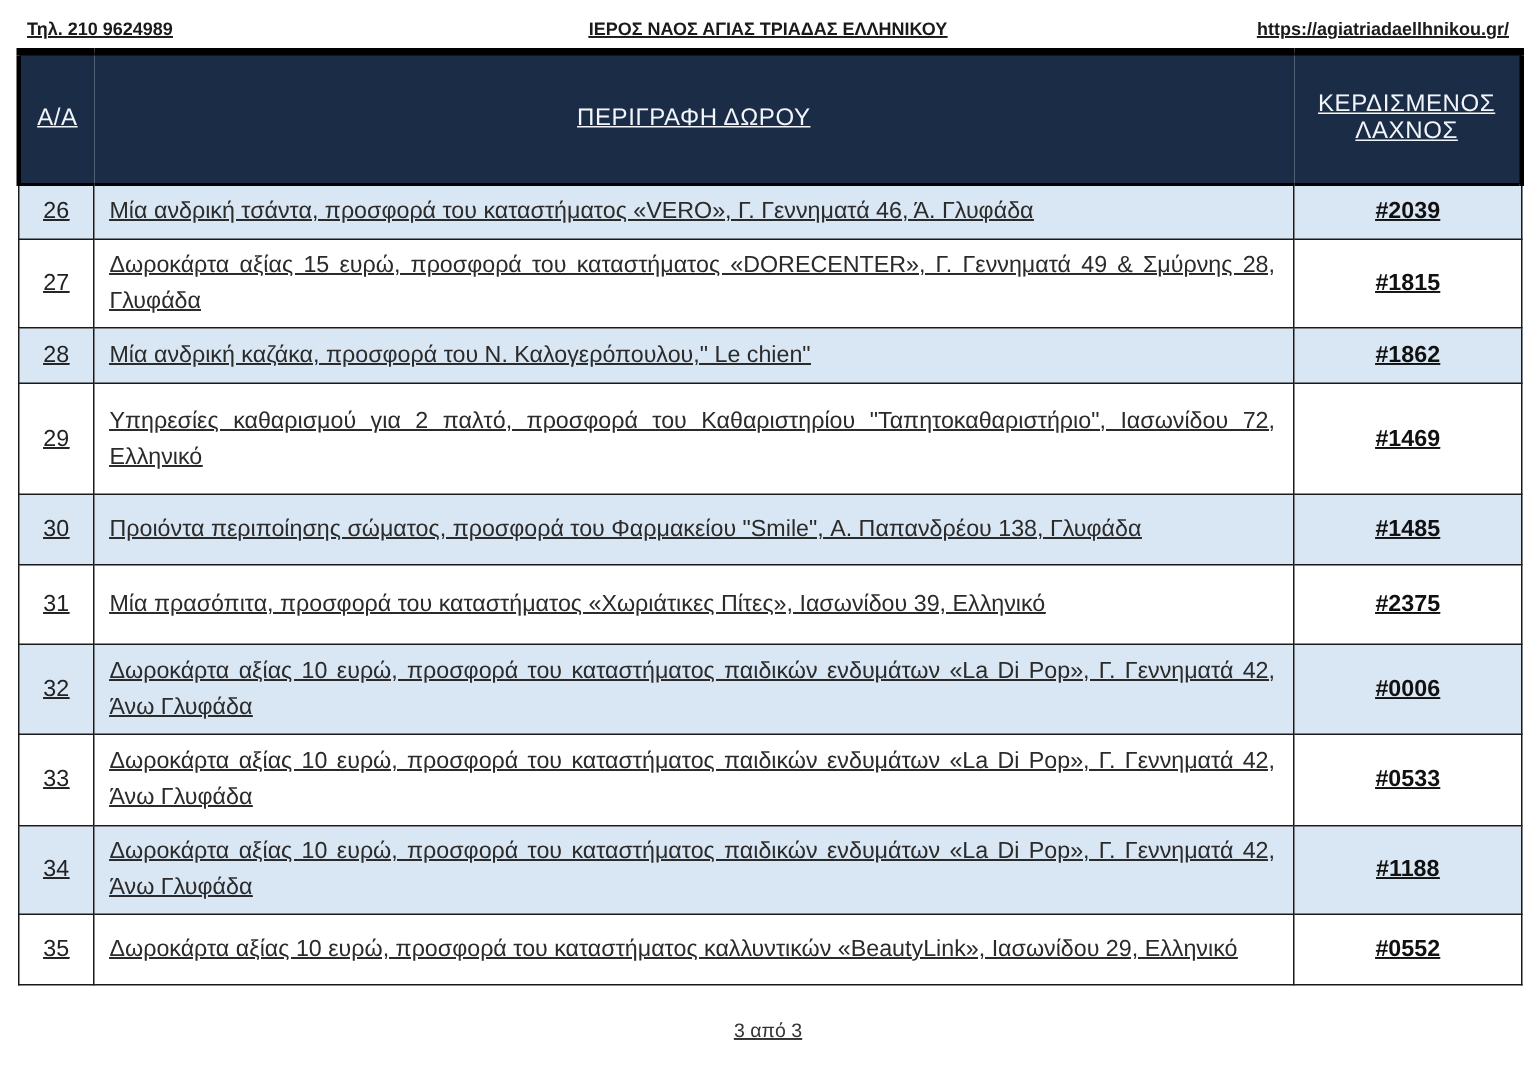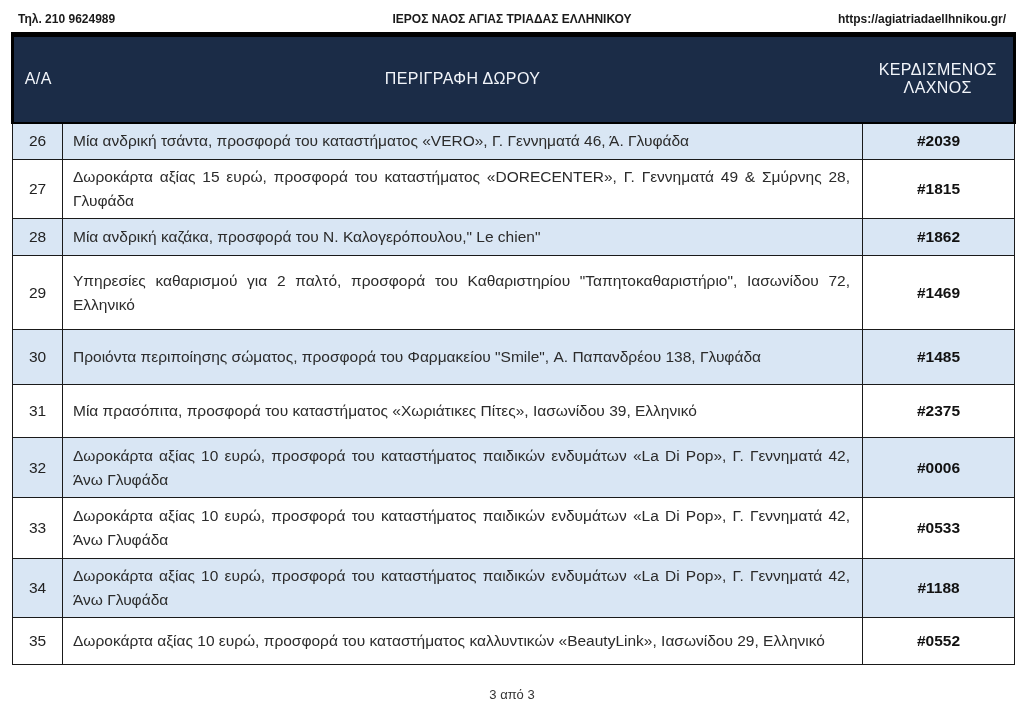--- a/index.html
+++ b/index.html
@@ -2,21 +2,21 @@
 <html style="--header-bg: #1b2c47; --row-alt-bg: #d9e6f4; --border-dark: #000000;"><head>
 <meta charset="utf-8">
 <style>
   :root {
     --header-bg: #1b2c47;
     --row-alt-bg: #d9e6f4;
     --border-dark: #000000;
     --border-cell: #1a1a1a;
     --text-main: #2b2b2b;
   }
-  * { box-sizing: border-box; }
+  * { box-sizing: border-box; text-decoration: underline; }
   html, body {
     margin: 0;
     padding: 0;
     width: 1024px;
     height: 720px;
     background: #ffffff;
     font-family: "Liberation Sans", "DejaVu Sans", sans-serif;
     color: var(--text-main);
   }
   .page {
@@ -90,21 +90,21 @@
     font-size: 15px;
     padding: 2px;
   }
   tbody tr:nth-child(odd) { background: var(--row-alt-bg); }
   tbody tr:nth-child(even){ background: #ffffff; }
 
   tbody tr:nth-child(1)  { height: 37px; }
   tbody tr:nth-child(2)  { height: 56px; }
   tbody tr:nth-child(3)  { height: 37px; }
   tbody tr:nth-child(4)  { height: 74px; }
-  tbody tr:nth-child(5)  { height: 55px; border-radius: 12px; }
+  tbody tr:nth-child(5)  { height: 47px; border-radius: 12px; }
   tbody tr:nth-child(6)  { height: 53px; }
   tbody tr:nth-child(7)  { height: 60px; }
   tbody tr:nth-child(8)  { height: 61px; }
   tbody tr:nth-child(9)  { height: 48px; }
   tbody tr:nth-child(10) { height: 47px; }
 
   .page-footer {
     text-align: center;
     font-size: 13px;
     color: #333;

